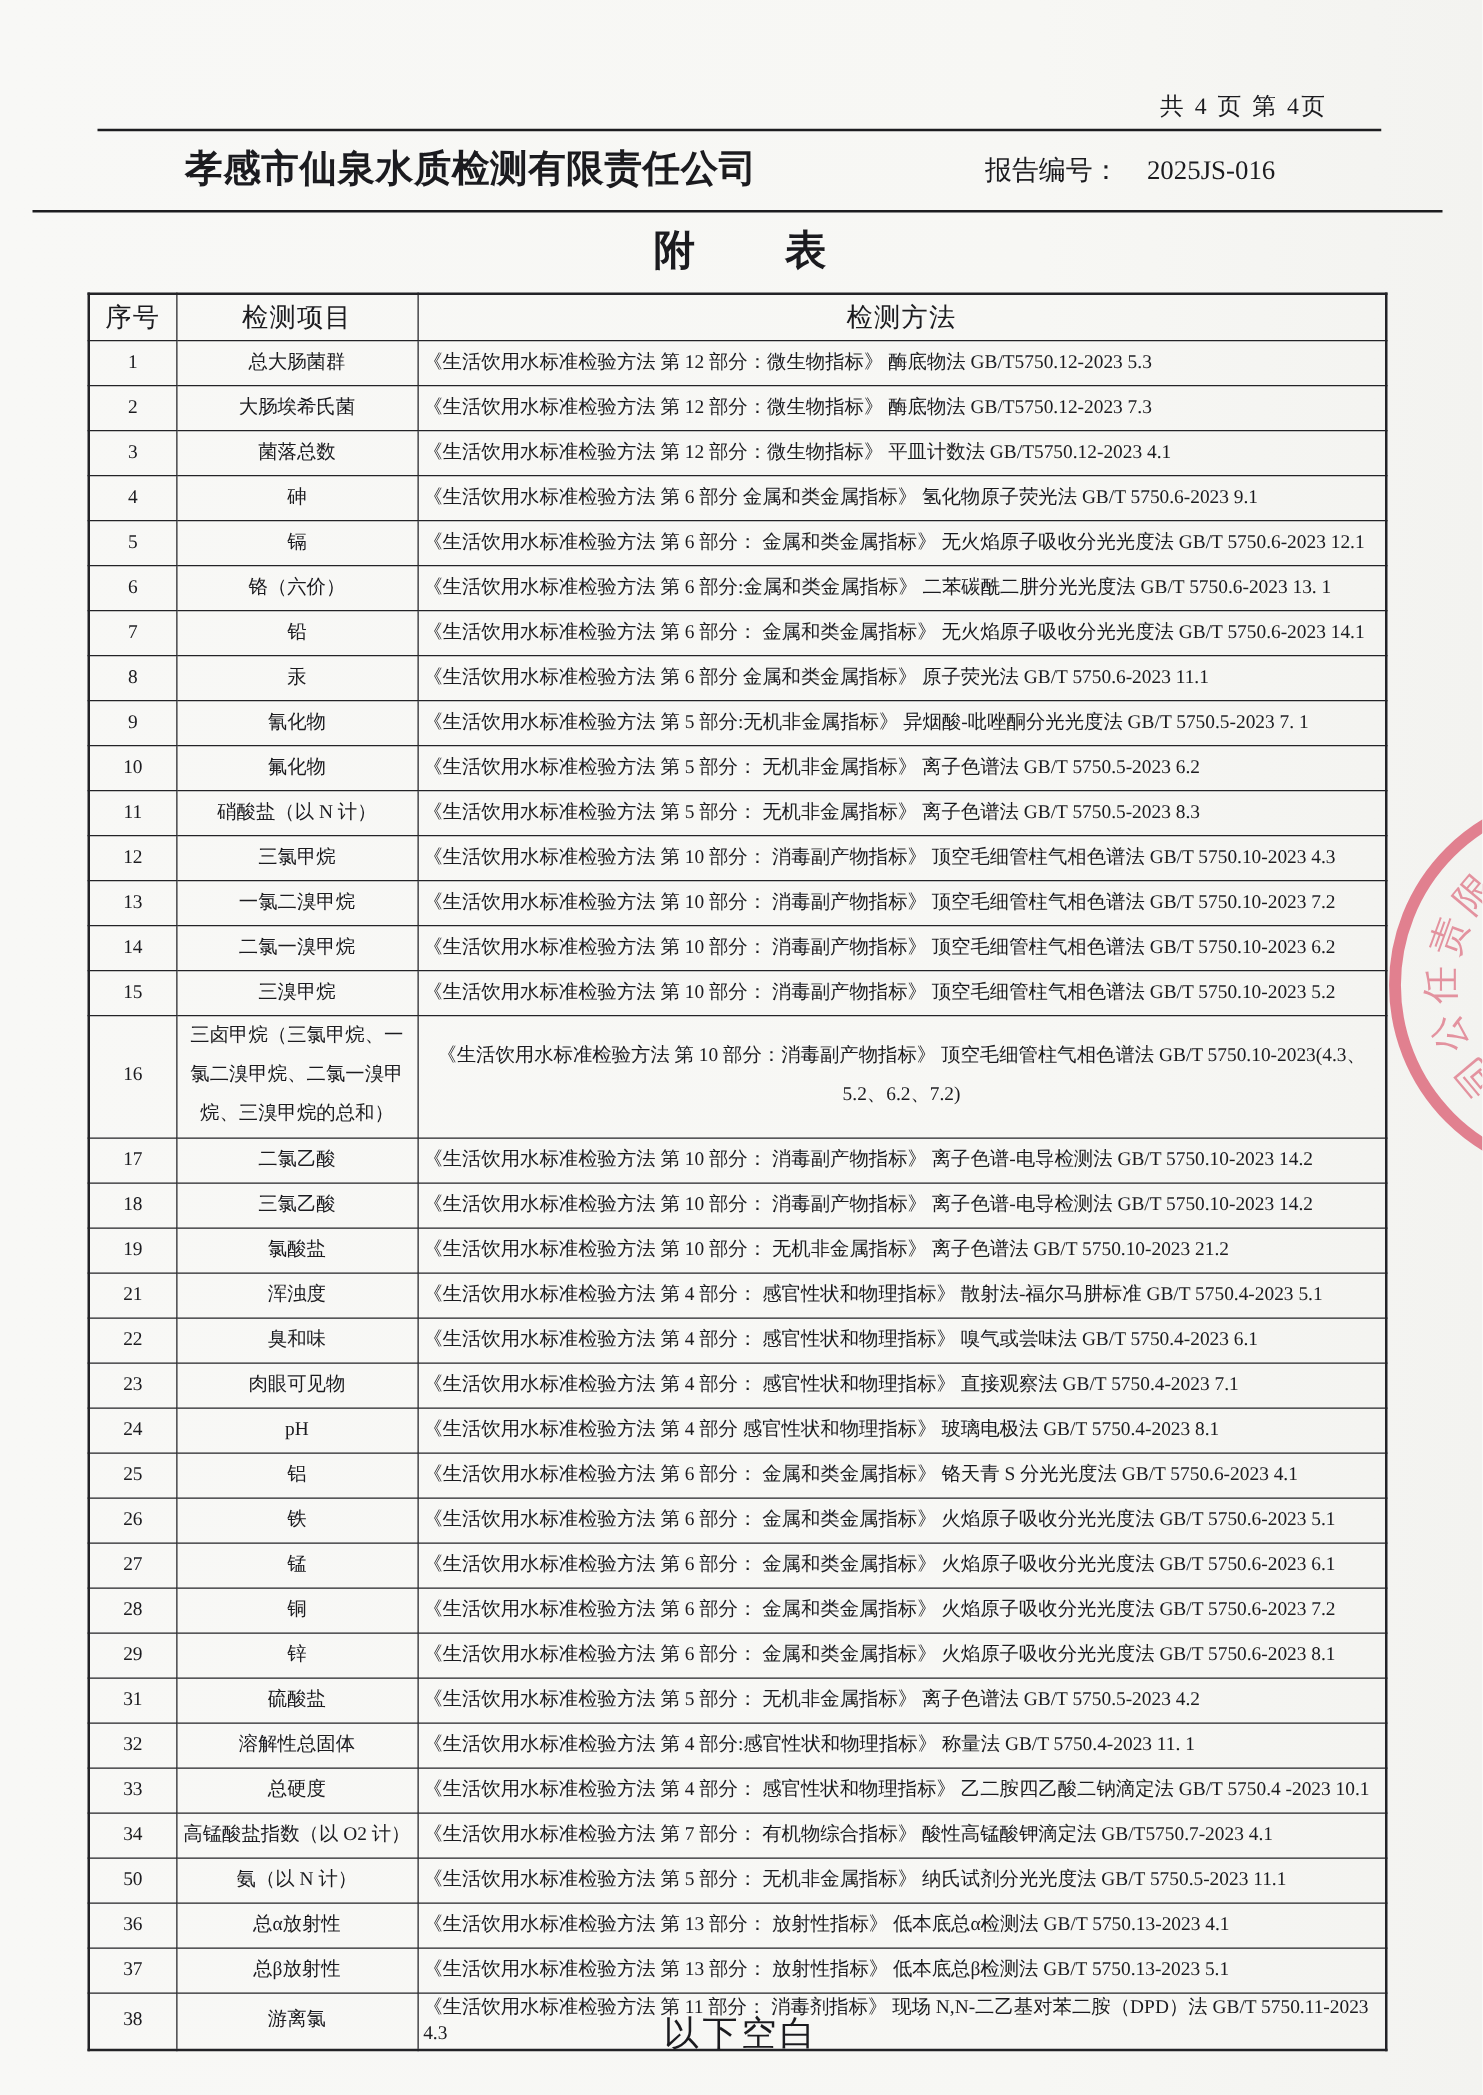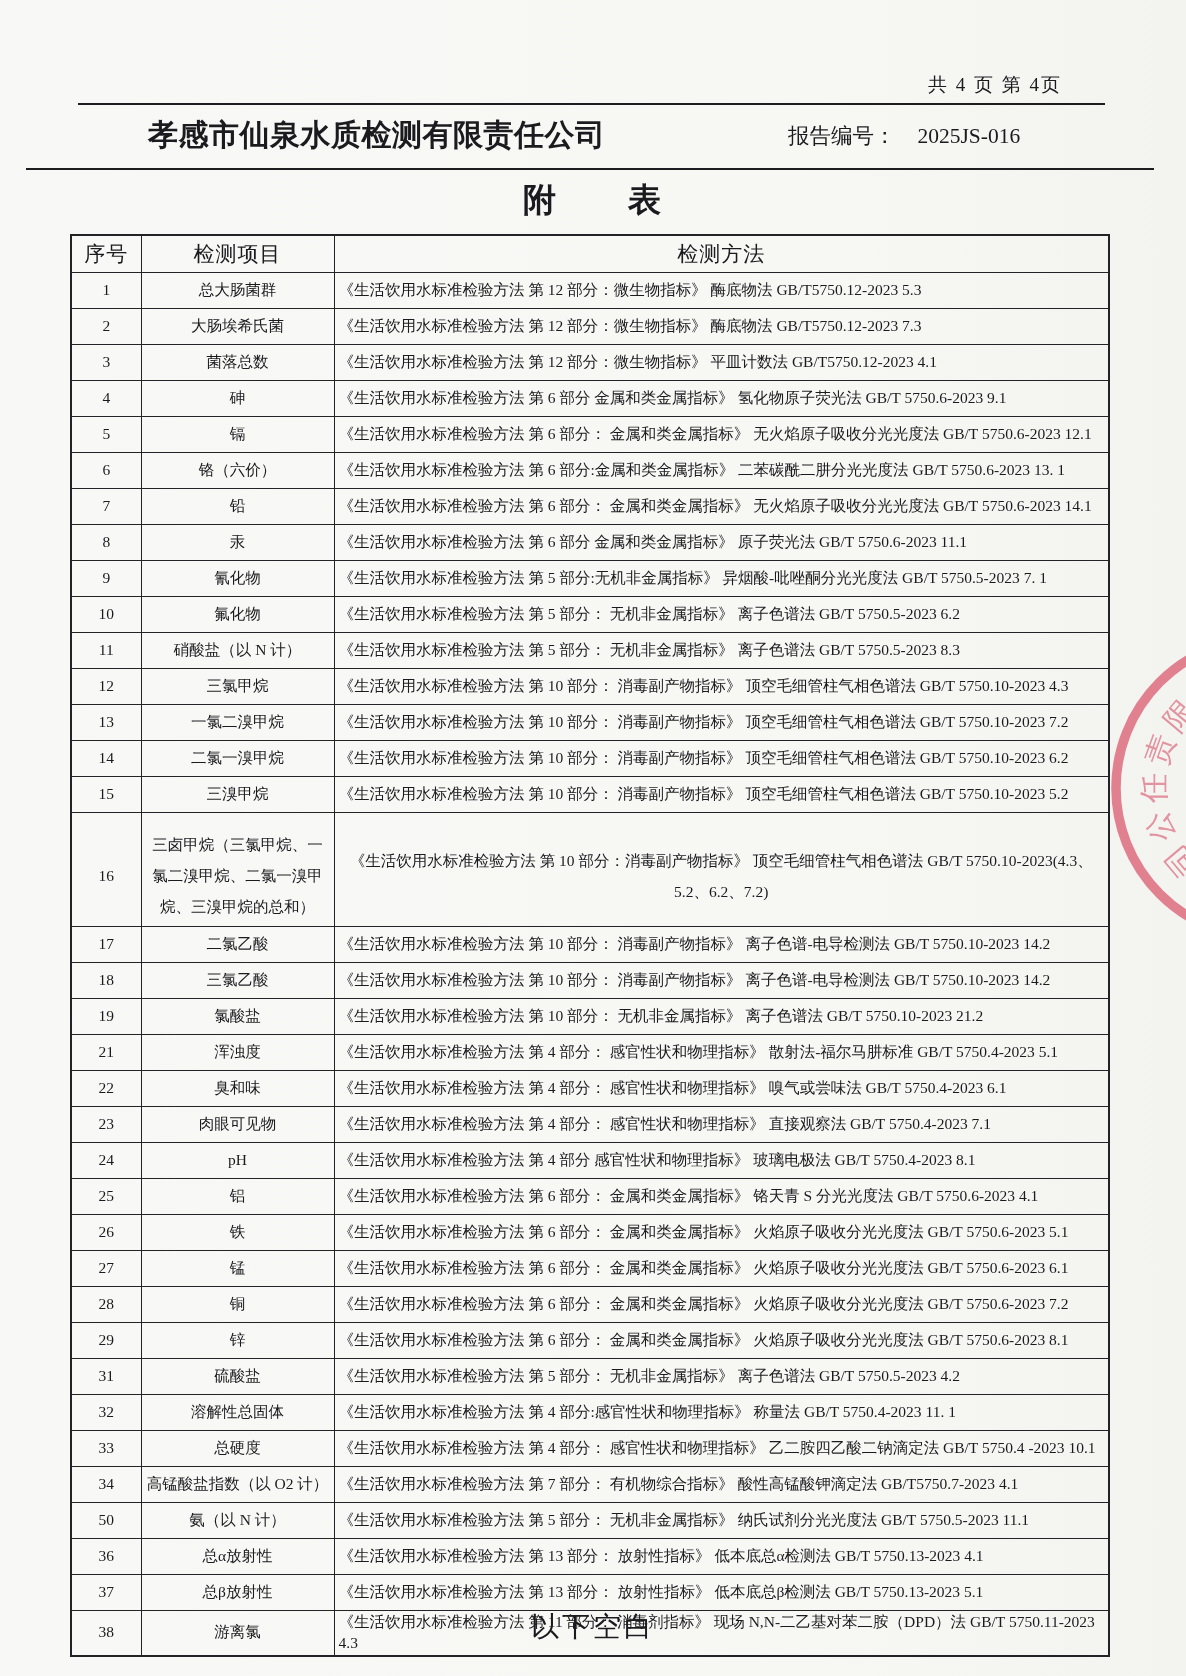--- a/index.html
+++ b/index.html
@@ -50,21 +50,21 @@
   table.methods th{
     height:36px;font-size:21px;font-weight:400;text-align:center;
     letter-spacing:1px;padding:0;
   }
   table.methods td{
     height:33px;font-size:15.5px;padding:1px 4px;line-height:1.35;
   }
   td.no{text-align:center;font-size:16px;}
   td.item{text-align:center;margin-left:20px;}
   td.method{padding-left:14px;padding-right:8px;}
-  tr.tall td{line-height:2.0;padding-top:16px;padding-bottom:4px;text-align:center;}
+  tr.tall td{line-height:2.0;padding-top:0;padding-bottom:4px;text-align:center;}
   tr.tall td.item{padding-left:10px;padding-right:10px;}
   .footer-note{
     position:absolute;top:1608px;left:0;width:1186px;text-align:center;
     font-size:28px;letter-spacing:3px;
   }
   .stamp{
     position:absolute;top:652px;left:1084px;width:102px;height:272px;
     pointer-events:none;
   }
 </style>

